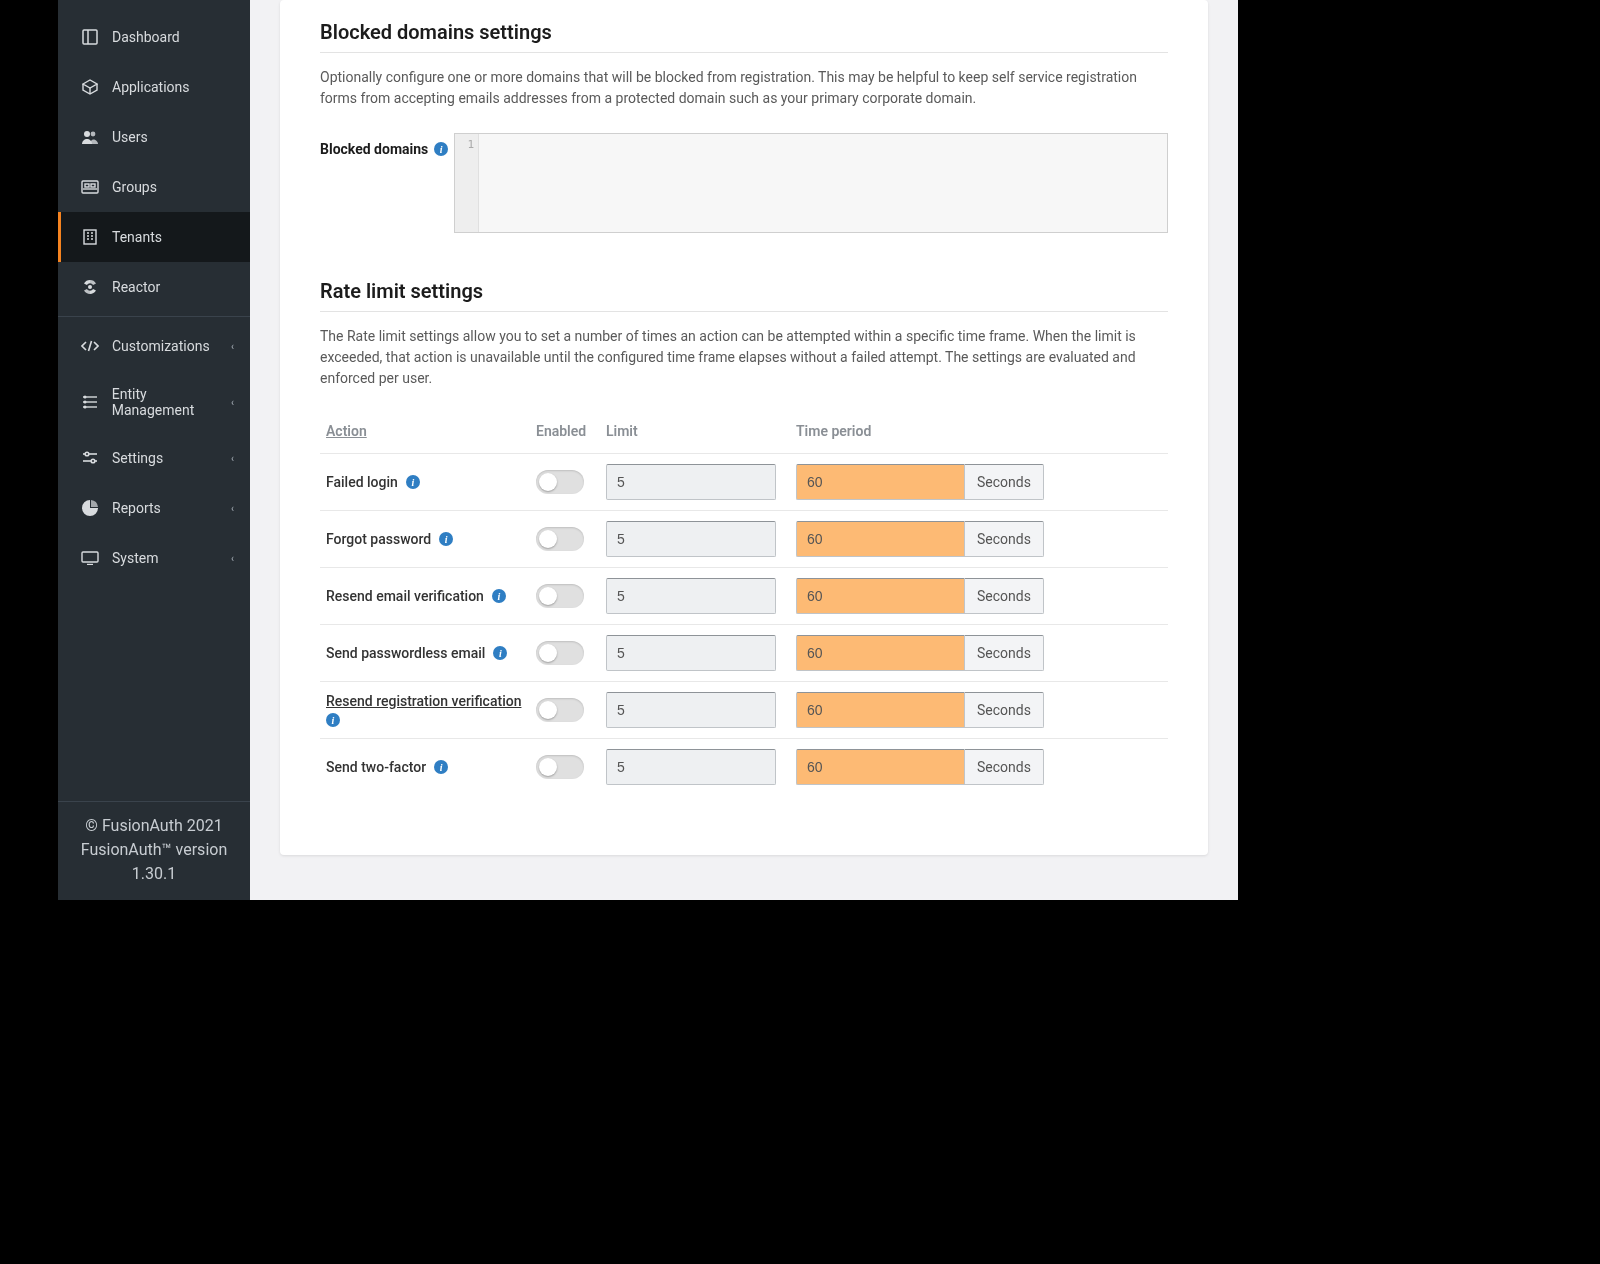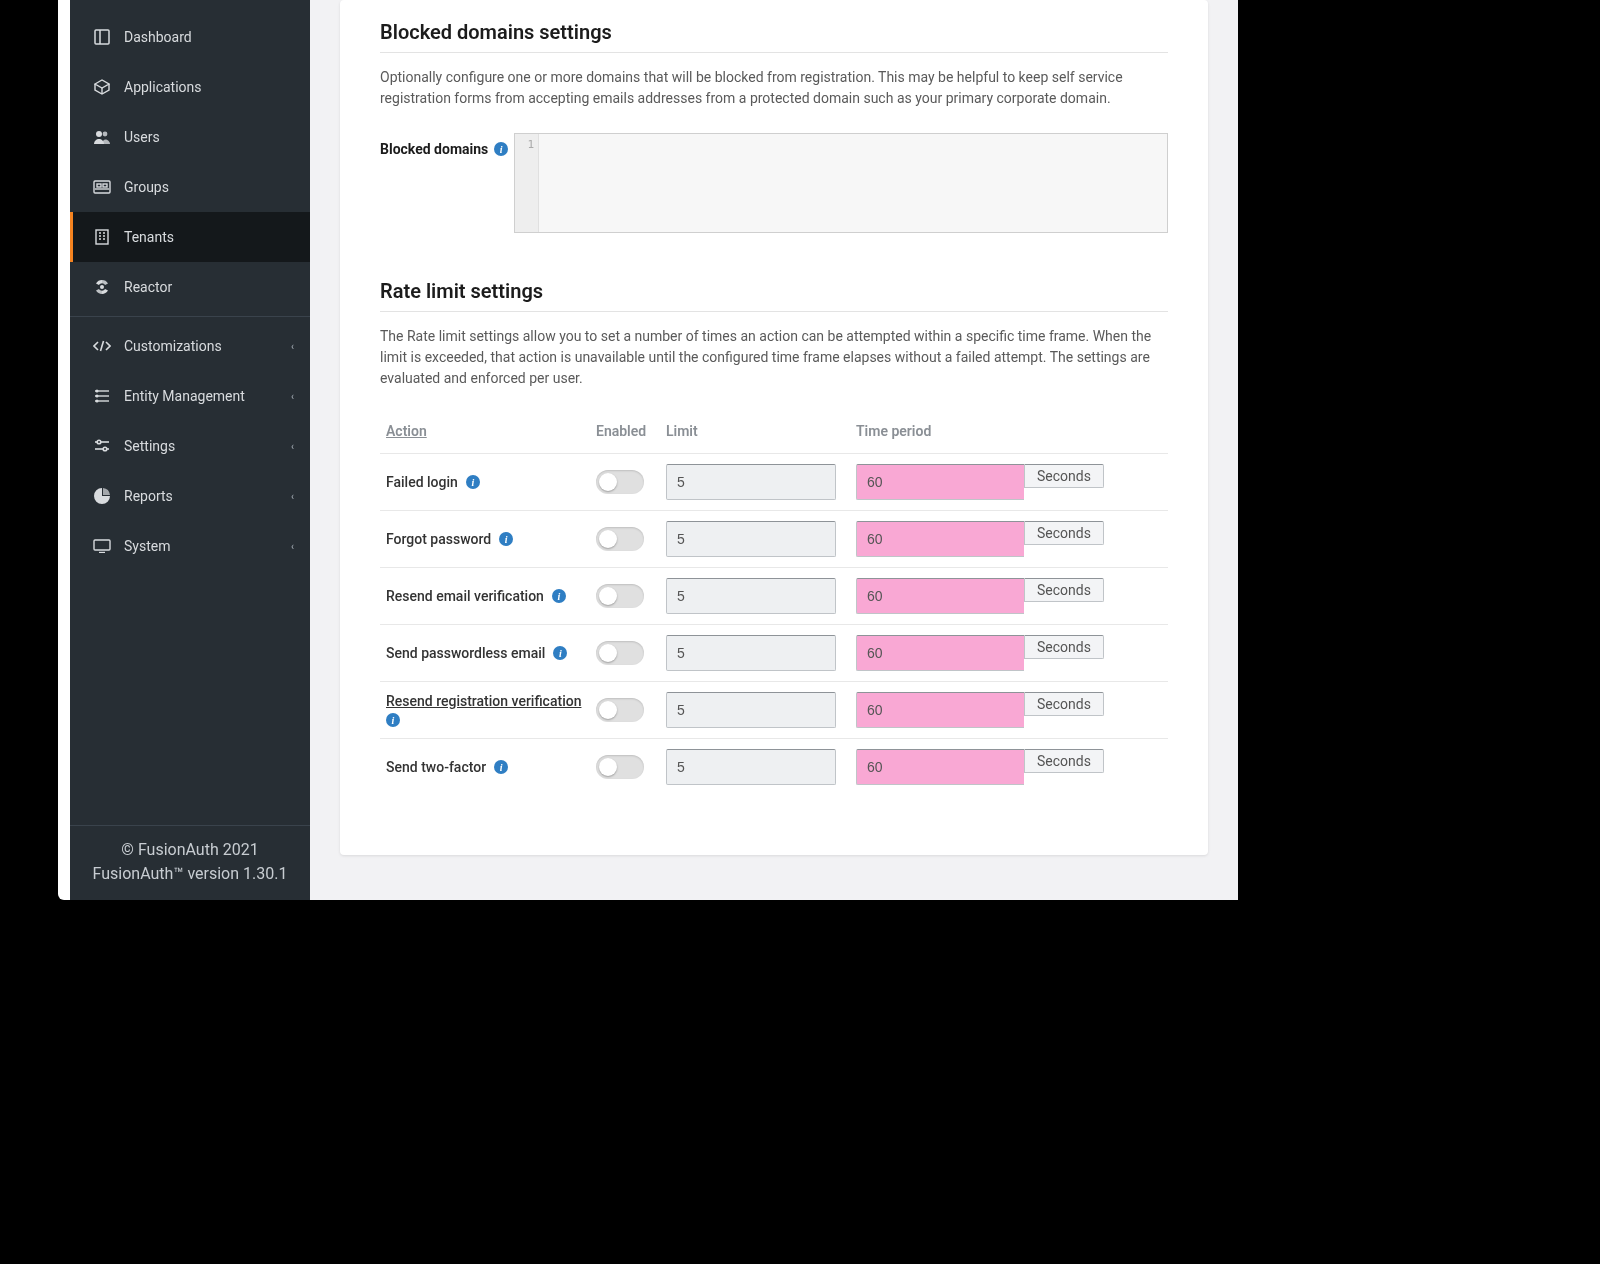--- a/index.html
+++ b/index.html
@@ -16,27 +16,26 @@
     display: flex;
     width: 1180px;
     height: 900px;
     background: #fff;
     margin-left: 58px;
     box-shadow: 0 10px 40px rgba(0,0,0,0.5);
     border-radius: 0 0 6px 6px;
   }
   
   .sidebar {
-    width: 240px;
+    width: 192px;
     background: #272e34;
     color: #d8dbde;
     display: flex;
     flex-direction: column;
     flex-shrink: 0;
-    margin-left: 12px;
   }
   .sidebar-menu {
     flex: 1 1 auto;
     padding-top: 12px;
   }
   .sidebar-item {
     display: flex;
     align-items: center;
     padding: 15px 16px 15px 22px;
     cursor: pointer;
@@ -218,37 +217,37 @@
   .period-wrap {
     display: flex;
   }
   .period-input {
     width: 168px;
     height: 36px;
     padding: 16px 10px;
     border: 1px solid #c0c4c8;
     border-top: 1px solid #8e9398;
     border-right: none;
-    background: #f9a8d4;
+    background: #fdba74;
     color: #555;
     font-size: 14px;
     border-radius: 2px 0 0 2px;
   }
   .period-unit {
     display: inline-flex;
     align-items: center;
     justify-content: center;
     border: 1px solid #c0c4c8;
     border-top: 1px solid #8e9398;
     background: #f3f4f6;
     color: #555;
     font-size: 14px;
     padding: 0 12px;
     border-radius: 0 2px 2px 0;
-    height: 24px;
+    height: 36px;
   }
   .col-action  { width: 210px; text-decoration: underline; }
   .col-enabled { width: 70px; }
   .col-limit   { width: 190px; }
   .col-period  { }
   svg { display: block; }
 </style>
 </head>
 <body>
 

